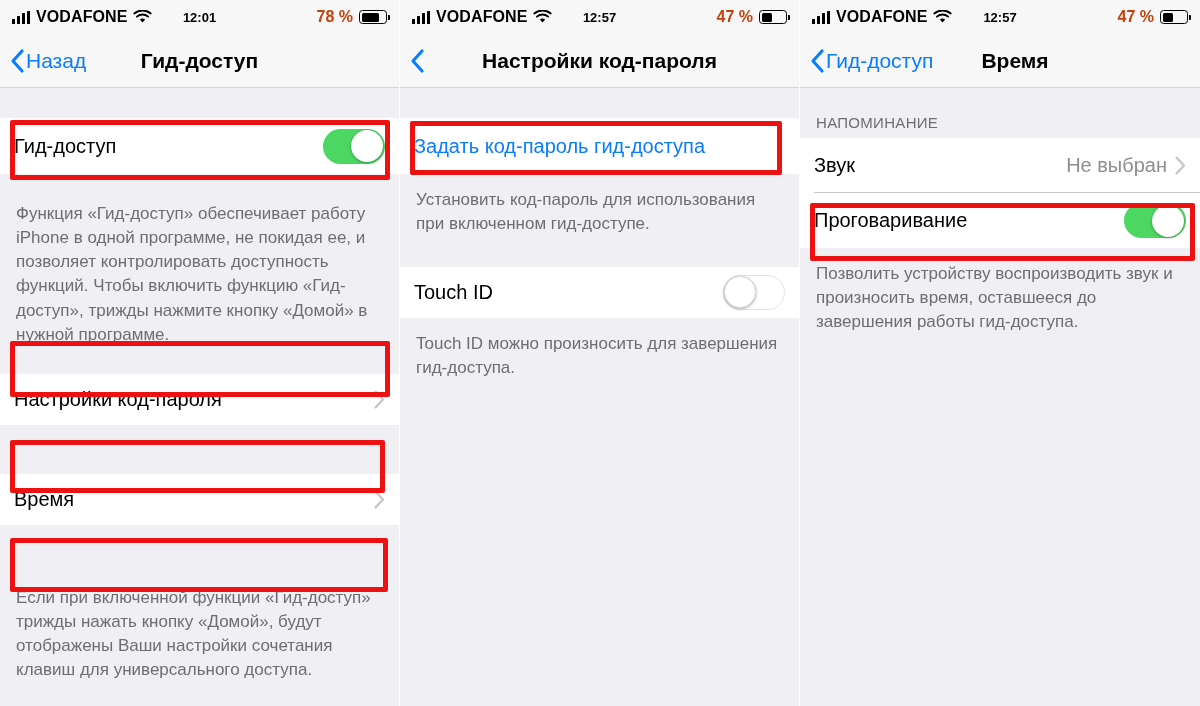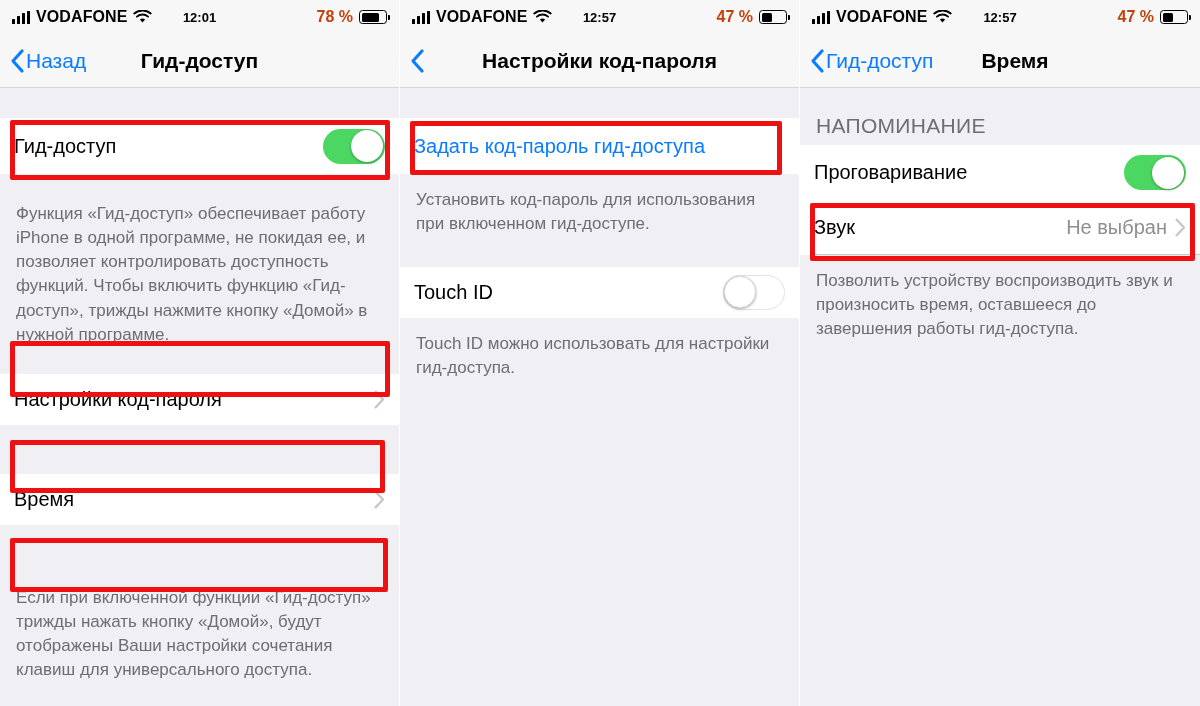--- a/index.html
+++ b/index.html
@@ -105,21 +105,21 @@
     height: 1px; background: #c8c7cc;
   }
   .footer {
     font-size: 17px; line-height: 1.42;
     color: #6d6d72;
     padding: 9px 18px 9px 16px;
     background: #efeff4;
     white-space: pre-line;
   }
   .section-header {
-    font-size: 21px; color: #6d6d72;
+    font-size: 15px; color: #6d6d72;
     letter-spacing: 0.3px;
     padding: 26px 16px 7px 16px;
     background: #efeff4;
   }
 
   
   .toggle {
     margin-left: auto;
     width: 62px; height: 35px;
     border-radius: 18px;
@@ -277,21 +277,21 @@
 
     <div class="gap" style="height:22px"></div>
 
     <div class="row" style="height:51px">
       <span class="row-label">Touch ID</span>
       <span class="toggle off">
           <span class="knob"></span>
         </span>
     </div>
 
-    <div class="footer" style="padding-top:14px">Touch ID можно использовать для настройки гид-доступа.</div>
+    <div class="footer" style="padding-top:14px">Touch ID можно произносить для завершения гид-доступа.</div>
 
     <div class="hl" style="left:10px; top:121px; width:372px; height:54px;"></div>
   </div>
 
   <div class="screen">
 
     <div class="statusbar">
       <div class="sb-left">
         <span class="bars">
             <i></i>
@@ -319,37 +319,37 @@
       <div class="back">
         <svg class="chev-back" viewBox="0 0 14 24">
           <path d="M12 2 3 12l9 10" stroke="#0a7cff" stroke-width="3.1" fill="none" stroke-linecap="round" stroke-linejoin="round"></path>
         </svg>
         <span class="back-label">Гид-доступ</span>
       </div>
       <div class="nav-title left-shift">Время</div>
     </div>
 
     <div class="section-header">НАПОМИНАНИЕ</div>
-
-    <div class="row" style="height:55px">
-      <span class="row-label">Проговаривание</span>
-      <span class="toggle on">
-          <span class="knob"></span>
-        </span>
-    </div>
 
     <div class="row" style="height:55px">
       <span class="row-label">Звук</span>
       <span class="row-value">
         <span>Не выбран</span>
         <svg class="chev-r" viewBox="0 0 11 19">
           <path d="M1.6 1.6 9 9.5l-7.4 7.9" stroke="#c7c7cc" stroke-width="2.3" fill="none" stroke-linecap="round" stroke-linejoin="round"></path>
         </svg>
       </span>
       <span class="sep"></span>
     </div>
 
+    <div class="row" style="height:55px">
+      <span class="row-label">Проговаривание</span>
+      <span class="toggle on">
+          <span class="knob"></span>
+        </span>
+    </div>
+
     <div class="footer" style="padding-top:14px">Позволить устройству воспроизводить звук и произносить время, оставшееся до завершения работы гид-доступа.</div>
 
     <div class="hl" style="left:10px; top:203px; width:385px; height:58px;"></div>
   </div>
 
 </div>
 
 </body></html>

